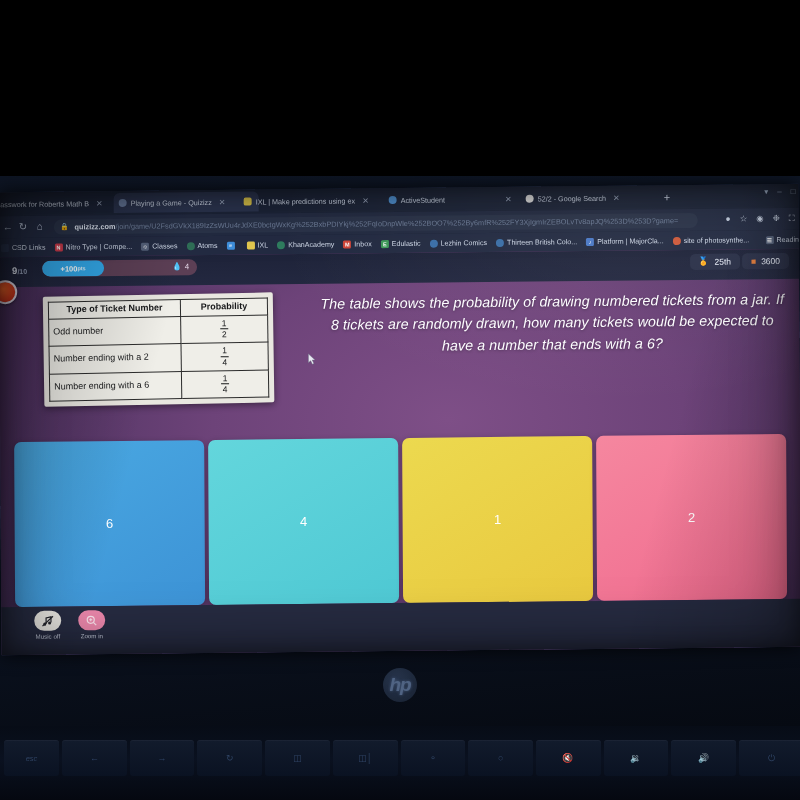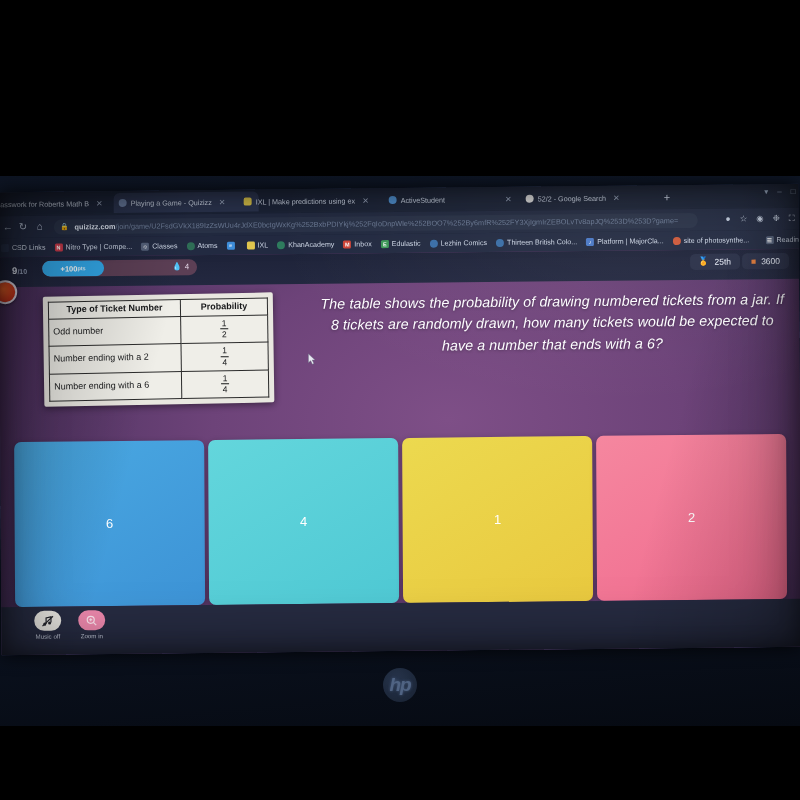--- a/index.html
+++ b/index.html
@@ -364,15 +364,31 @@
       </div>
 
     </div>
 
     <div class="glare"></div>
     <div class="vign"></div>
   </div>
 
   <div class="hp-logo">hp</div>
 
+  <div class="keyboard">
+    <div class="fnrow">
+      <div class="key esc">esc</div>
+      <div class="key">←</div>
+      <div class="key">→</div>
+      <div class="key">↻</div>
+      <div class="key">◫</div>
+      <div class="key">◫│</div>
+      <div class="key">⚬</div>
+      <div class="key">○</div>
+      <div class="key">🔇</div>
+      <div class="key">🔉</div>
+      <div class="key">🔊</div>
+      <div class="key">⏻</div>
+    </div>
+  </div>
 
   <div class="band-top"></div>
 </div>
 
 </body></html>

